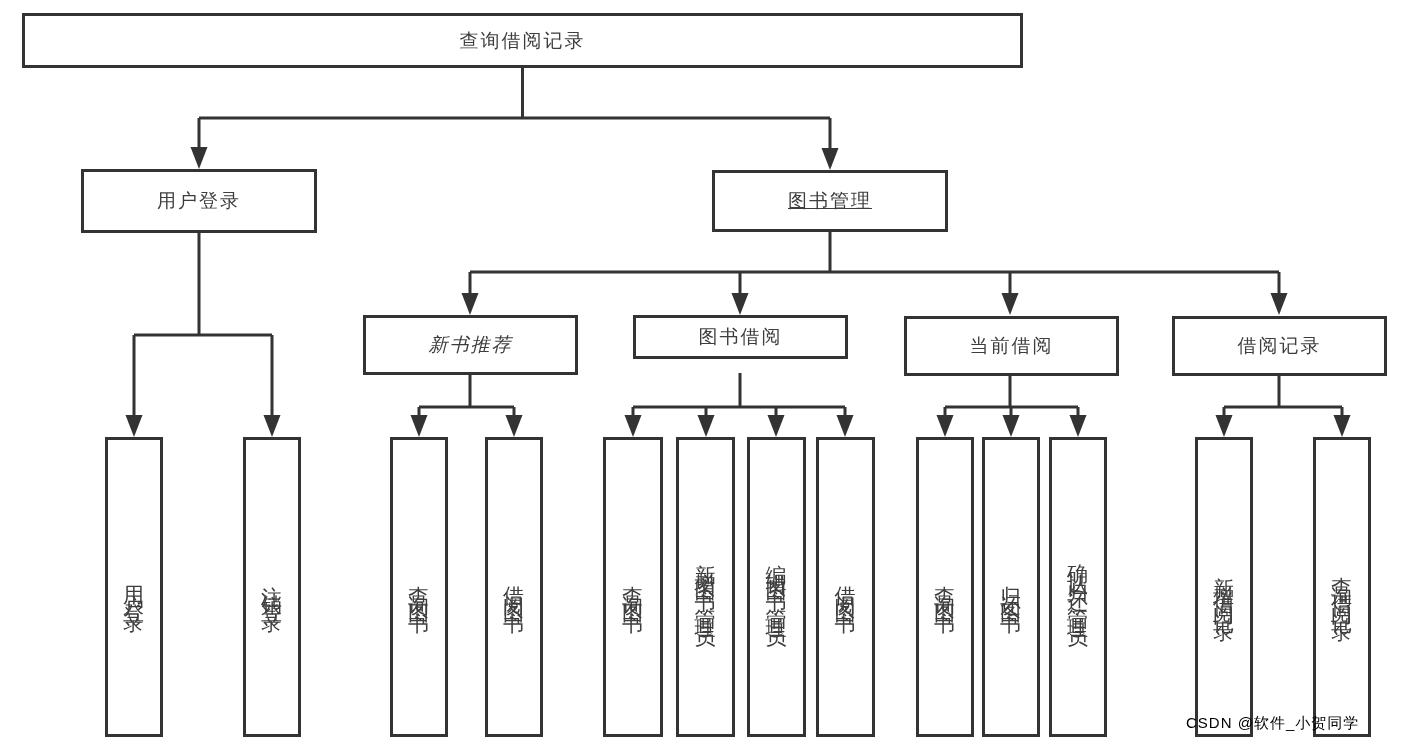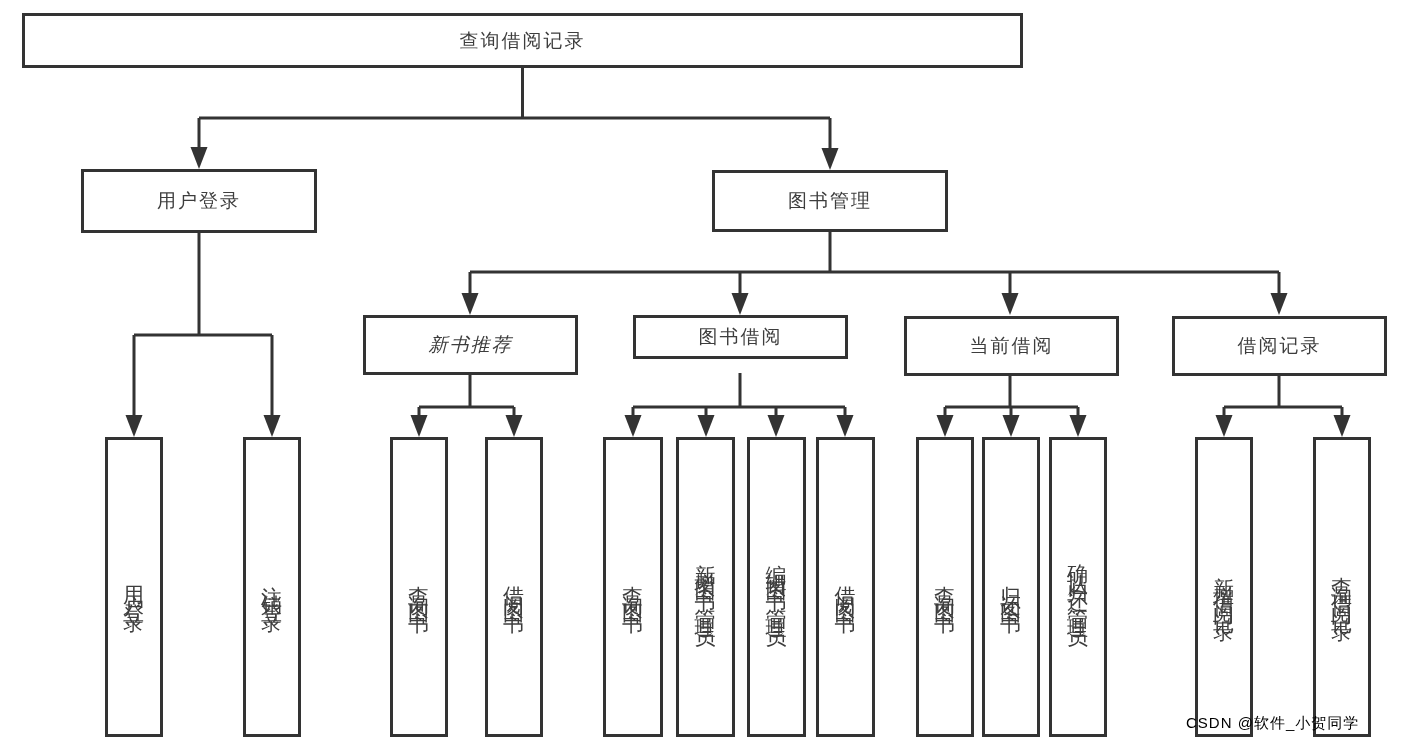--- a/index.html
+++ b/index.html
@@ -87,21 +87,21 @@
     <polygon fill="#333333" stroke="none" points="1333.5,415 1350.5,415 1342,437"></polygon>
   </svg>
 
   <div class="node" style="left:22px; top:13px; width:1001px; height:55px;">
     <span class="h-label">查询借阅记录</span>
   </div>
 
   <div class="node" style="left:81px; top:169px; width:236px; height:64px;">
     <span class="h-label">用户登录</span>
   </div>
-  <div class="node" style="left:712px; top:170px; width:236px; height:62px;">
+  <div class="node" style="left:712px; top:170px; width:236px; height:62px;text-decoration:underline;">
     <span class="h-label">图书管理</span>
   </div>
 
   <div class="node" style="left:363px; top:315px; width:215px; height:60px;font-style:italic;">
     <span class="h-label">新书推荐</span>
   </div>
   <div class="node" style="left:633px; top:315px; width:215px; height:44px;">
     <span class="h-label">图书借阅</span>
   </div>
   <div class="node" style="left:904px; top:316px; width:215px; height:60px;">

